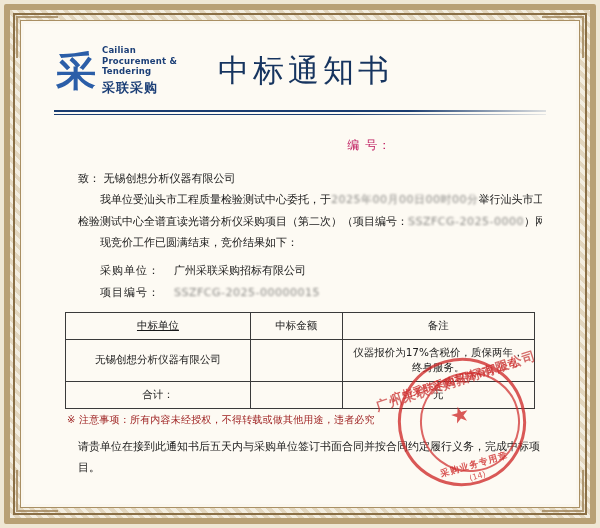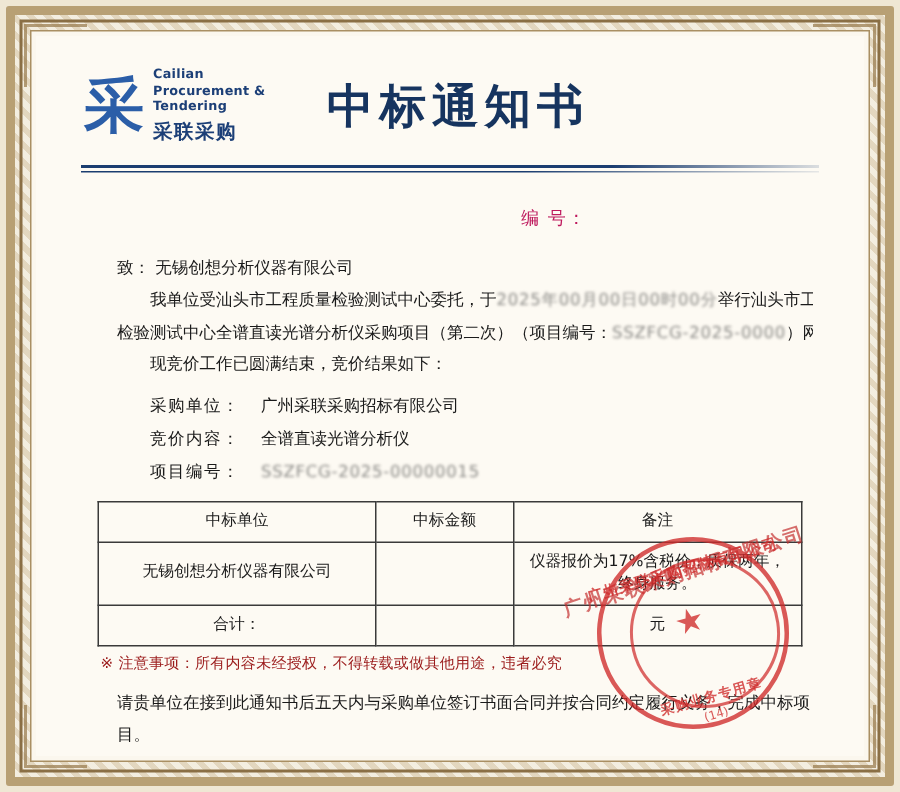--- a/index.html
+++ b/index.html
@@ -97,21 +97,21 @@
   .logo-cn {
     font-size: 13px;
     color: #1c3f77;
     font-weight: bold;
     letter-spacing: 1px;
     margin-top: 2px;
   }
   .doc-title {
     font-family: "DejaVu Serif", "Liberation Serif", serif;
     font-size: 31px;
-    font-weight: bold;
+    font-weight: normal;
     color: #16345f;
     letter-spacing: 4px;
     margin-left: 6px;
   }
   .title-rule {
     height: 2px;
     background: linear-gradient(to right, #1b3d70 0%, #1b3d70 72%, rgba(27,61,112,0.15) 100%);
     margin: 2px 4px 0 4px;
   }
   .title-rule.thin {
@@ -177,21 +177,21 @@
   }
   table.bid-table th,
   table.bid-table td {
     border: 1px solid #3a3a3a;
     padding: 5px 6px;
     text-align: center;
     line-height: 1.5;
   }
   table.bid-table th { font-weight: normal; }
   table.bid-table .total-label { text-align: center; }
-  .col-a { width: 188px; }
+  .col-a { width: 188px; text-decoration: underline; }
   .col-b { width: 86px; }
   .col-c { width: 196px; }
 
   .note {
     width: 470px;
     margin: 0 auto;
     font-size: 10px;
     color: #9b1b1b;
     padding: 4px 0 0 4px;
     letter-spacing: 0.2px;
@@ -316,24 +316,20 @@
       <div class="line">
         <span>检验测试中心全谱直读光谱分析仪采购项目（第二次）（项目编号：</span><span class="blur">SSZFCG-2025-0000</span><span>）网上竞价。</span>
       </div>
       <div class="line indent">现竞价工作已圆满结束，竞价结果如下：</div>
     </div>
 
     <div class="info-list">
       <div class="row">
         <div class="k">采购单位：</div>
         <div class="v">广州采联采购招标有限公司</div>
-      </div>
-      <div class="row">
-        <div class="k">竞价内容：</div>
-        <div class="v">全谱直读光谱分析仪</div>
       </div>
       <div class="row">
         <div class="k">项目编号：</div>
         <div class="v blur">SSZFCG-2025-00000015</div>
       </div>
     </div>
 
     <table class="bid-table">
       <thead>
         <tr>

